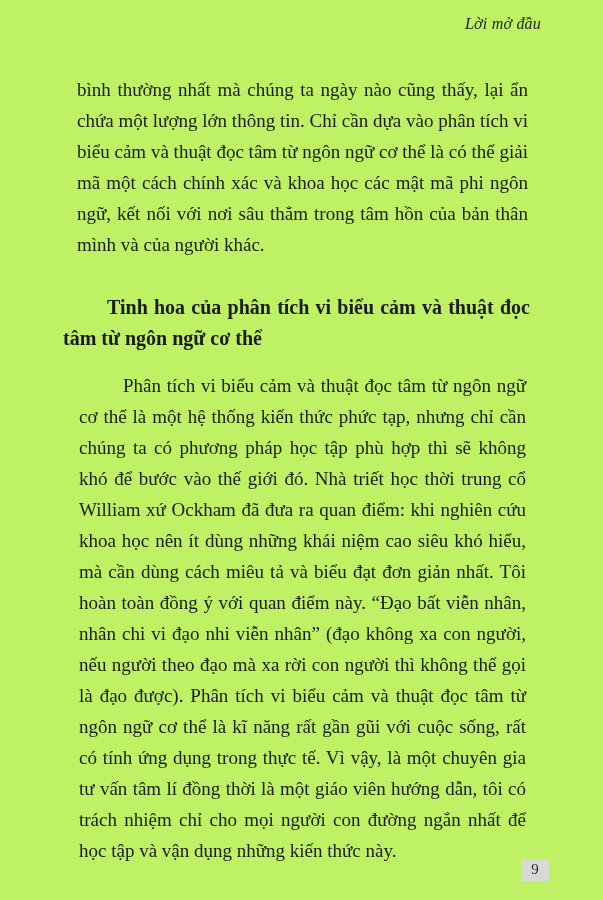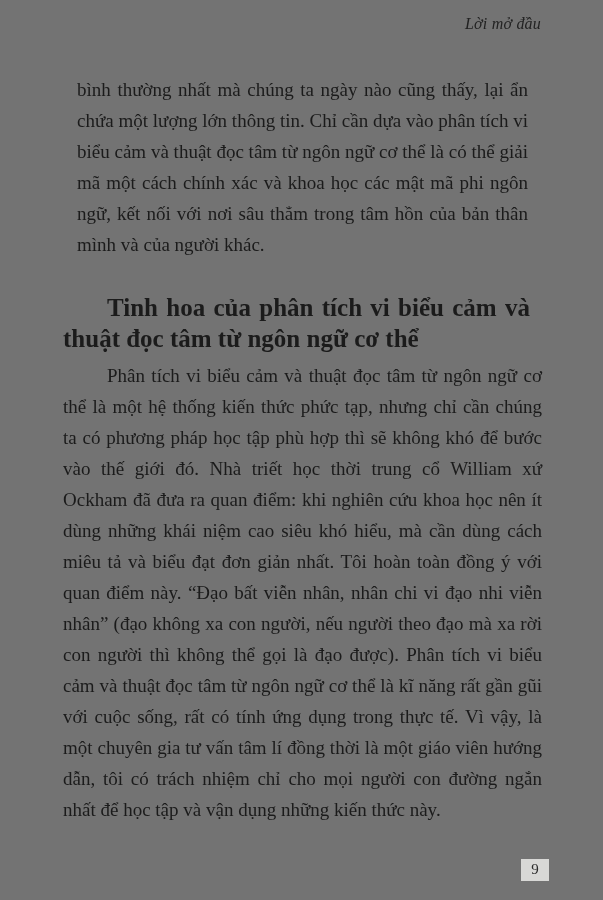--- a/index.html
+++ b/index.html
@@ -4,21 +4,21 @@
 <style>
   html, body {
     margin: 0;
     padding: 0;
     background: #ffffff;
   }
   .page {
     position: relative;
     width: 603px;
     height: 900px;
-    background: #737373;
+    background: #bef264;
     font-family: "Liberation Serif", "DejaVu Serif", serif;
     color: #1b1b1b;
     overflow: hidden;
     box-sizing: border-box;
   }
   .running-header {
     position: absolute;
     top: 15px;
     right: 62px;
     font-style: italic;
@@ -36,26 +36,26 @@
     text-align: justify;
   }
   .para-continued {
     margin: 14px;
     text-indent: 0;
   }
   .section-heading {
     margin: 32px 12px 6px 0;
     font-weight: bold;
     text-indent: 44px;
-    font-size: 25px;
+    font-size: 20px;
     line-height: 31px;
     text-align: justify;
   }
   .para {
-    margin: 0;
+    margin: 16px;
     text-indent: 44px;
   }
   .page-number-badge {
     position: absolute;
     right: 54px;
     bottom: 19px;
     min-width: 12px;
     padding: 2px 8px 3px 8px;
     background: #d8d8d6;
     color: #2a2a2a;

